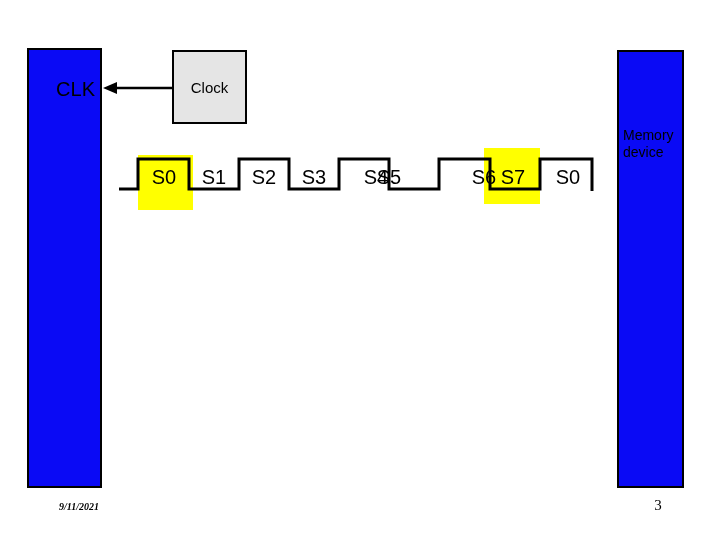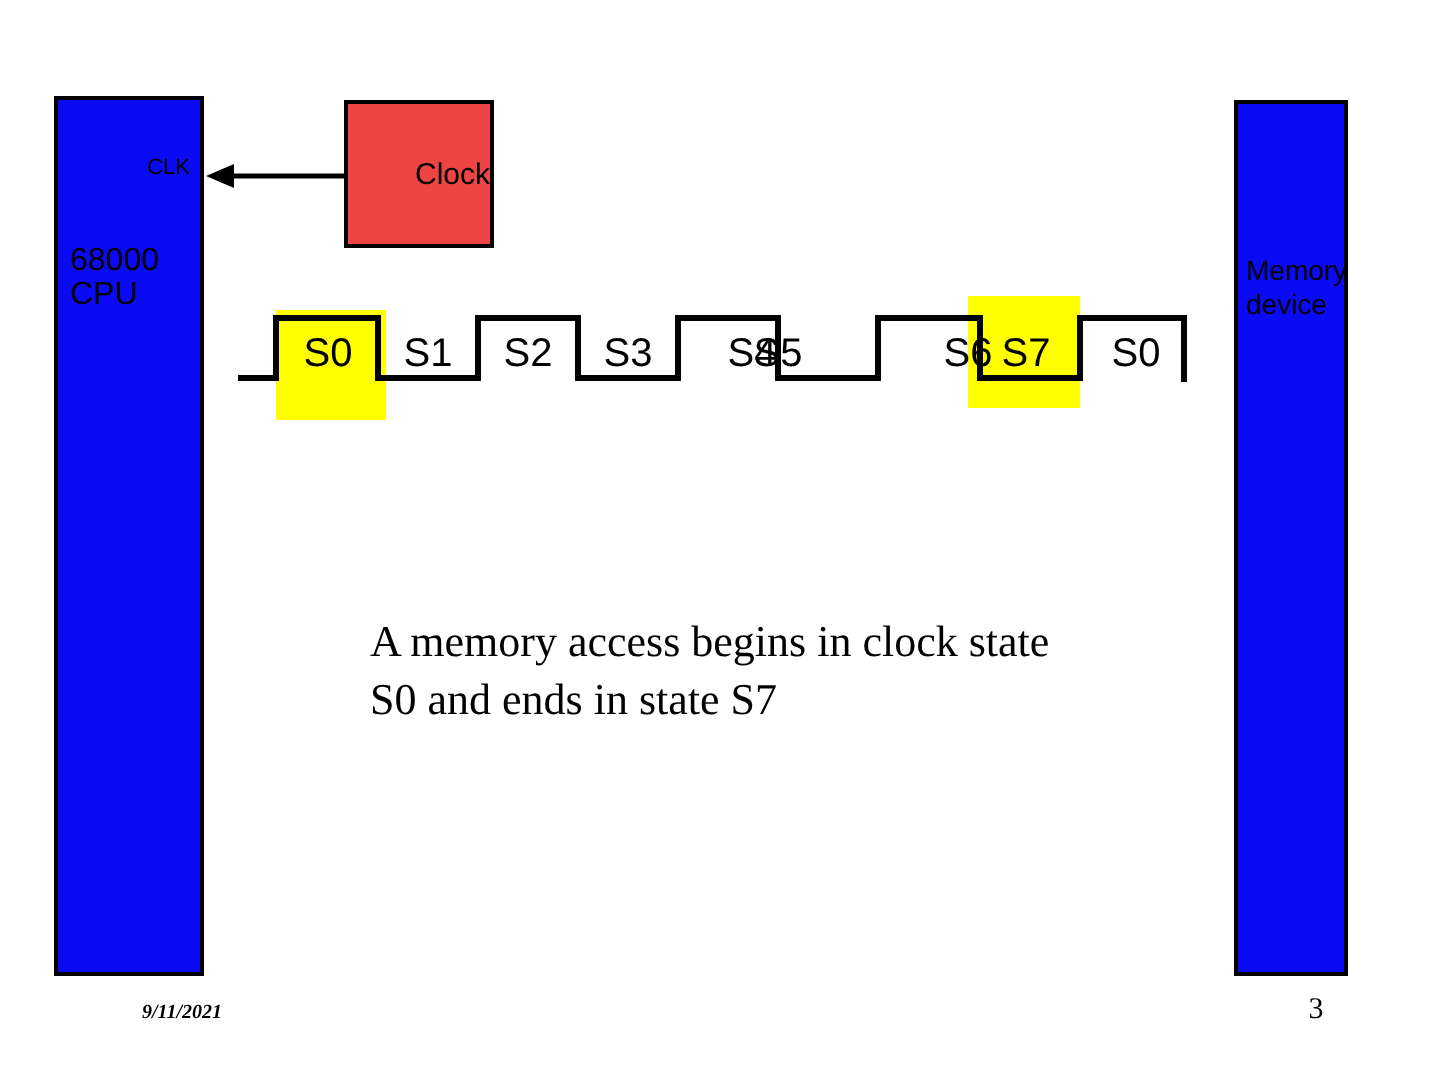--- a/index.html
+++ b/index.html
@@ -2,56 +2,55 @@
 <html><head>
 <meta charset="utf-8">
 <style>
   html, body { margin:0; padding:0; background:#fff; }
   .slide {
     position:relative; width:720px; height:540px; background:#ffffff;
     font-family:"Liberation Sans", sans-serif; overflow:hidden; color:#000;
   }
   .block { position:absolute; border:2px solid #000; box-sizing:border-box; }
   #cpu-block    { left:27px;  top:48px; width:75px;  height:440px; }
-  #memory-block { left:617px; top:50px; width:57px;  height:438px; }
+  #memory-block { left:617px; top:50px; width:67px;  height:438px; }
   #clock-block  { left:172px; top:50px; width:75px;  height:74px;
                   display:flex; align-items:center; justify-content:center;
                   font-size:15px; }
-  .clk-label  { position:absolute; right:5px; top:28px; font-size:11px; }
+  .clk-label  { position:absolute; right:5px; top:28px; font-size:20px; }
   .cpu-label  { position:absolute; left:6px;  top:72px; width:62px;
                 font-size:16px; line-height:17px; }
   .mem-label  { position:absolute; left:4px;  top:75px; width:68px;
                 font-size:14px; line-height:17px; }
   .hl { position:absolute; }
   #hl-s0 { left:138px; top:155px; width:55px; height:55px; }
   #hl-s7 { left:484px; top:148px; width:56px; height:56px; }
   .overlay-svg { position:absolute; left:0; top:0; pointer-events:none; }
   .state-label { position:absolute; top:166px; transform:translateX(-50%);
                  font-size:20px; white-space:nowrap; }
   .caption { position:absolute; left:185px; top:306px; width:340px;
              font-family:"Liberation Serif", serif; font-size:22px;
              line-height:1.32; }
   .footer-date { position:absolute; left:59px; top:501px;
                  font-family:"Liberation Serif", serif; font-size:10px;
-                 font-style:italic; font-weight:bold;margin-left:12px; }
+                 font-style:italic; font-weight:bold; }
   .page-num { position:absolute; left:645px; top:497px; width:26px;
               text-align:center; font-family:"Liberation Serif", serif;
               font-size:15px; }
 </style>
 </head>
 <body>
 
 <div class="slide">
 
   <div class="block" id="cpu-block" style="background-color: rgb(10, 10, 245);">
     <span class="clk-label">CLK</span>
-    <div class="cpu-label">68000 CPU</div>
   </div>
 
-  <div class="block" id="clock-block" style="background-color: #ef4444; justify-content: flex-end;">
+  <div class="block" id="clock-block" style="background-color: #e5e5e5;">
     <span>Clock</span>
   </div>
 
   <svg class="overlay-svg" width="720" height="540" viewBox="0 0 720 540">
     <line x1="172" y1="88" x2="112" y2="88" stroke="#000" stroke-width="2.5"></line>
     <polygon points="103,88 117,82 117,94" fill="#000"></polygon>
   </svg>
 
   <div class="hl" id="hl-s0" style="background-color: rgb(255, 255, 0);"></div>
   <div class="hl" id="hl-s7" style="background-color: rgb(255, 255, 0);"></div>
@@ -67,18 +66,17 @@
   <span class="state-label" style="left:376px">S4</span>
   <span class="state-label" style="left:389px">S5</span>
   <span class="state-label" style="left:484px">S6</span>
   <span class="state-label" style="left:513px">S7</span>
   <span class="state-label" style="left:568px">S0</span>
 
   <div class="block" id="memory-block" style="background-color: rgb(10, 10, 245);">
     <div class="mem-label">Memory device</div>
   </div>
 
-  <div class="caption">A memory access begins in clock state S0 and ends in state S7</div>
 
   <div class="footer-date">9/11/2021</div>
   <div class="page-num">3</div>
 
 </div>
 
 </body></html>

